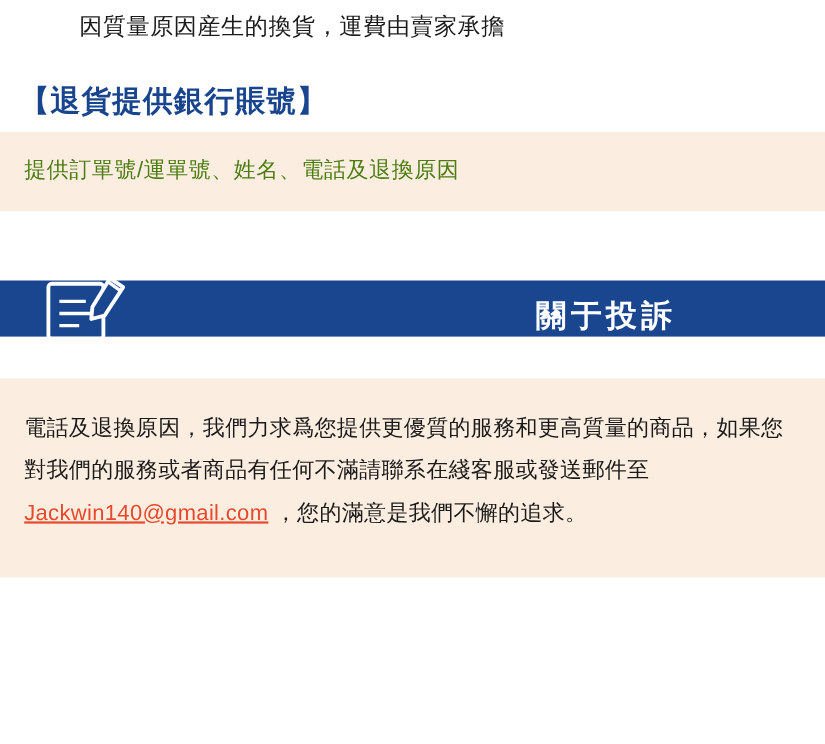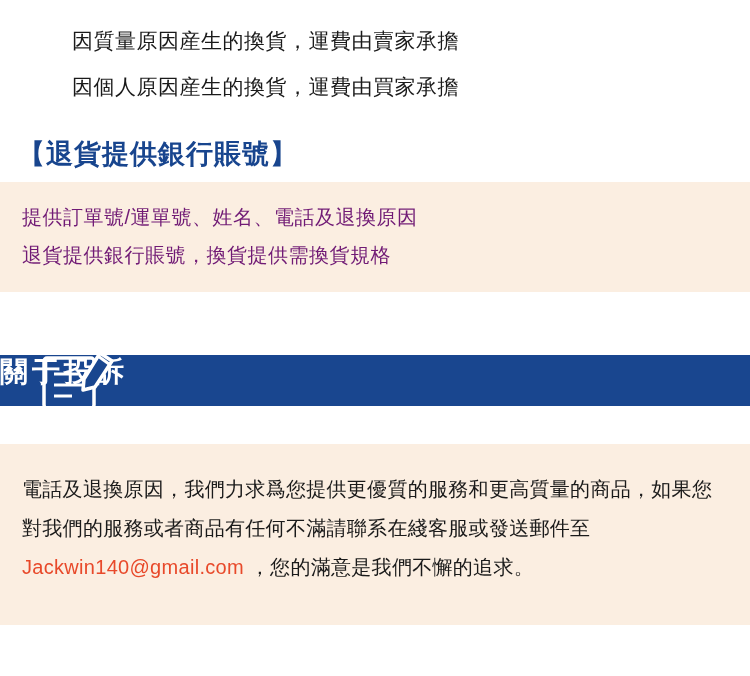--- a/index.html
+++ b/index.html
@@ -15,21 +15,21 @@
     overflow: hidden;
   }
   .page {
     position: relative;
     width: 750px;
     height: 676px;
   }
 
   
   .top-lines {
-    padding-top: 18px;
+    padding-top: 2px;
   }
   .top-line {
     font-size: 21px;
     line-height: 46px;
     color: #1a1a1a;
     text-align: left;
     padding-left: 72px;
     letter-spacing: 0.5px;
   }
 
@@ -46,46 +46,46 @@
   
   .cream-box {
     margin-top: 10px;
     background: #fbeee1;
     padding: 16px 0 18px 0;
   }
   .cream-line {
     font-size: 20px;
     line-height: 38px;
     padding-left: 22px;
-    color: #701a75;
+    color: #4d7c0f;
     letter-spacing: 0.5px;
   }
 
   
   .banner-wrap {
     position: relative;
     margin-top: 52px;
     height: 70px;
   }
   .banner-bar {
     position: absolute;
     left: 0;
     top: 11px;
     width: 750px;
     height: 51px;
     background: #19468f;
   }
   .banner-title {
     position: absolute;
     left: 0;
-    top: 2px;
+    top: 17px;
     width: 615px;
     height: 51px;
     line-height: 51px;
-    text-align: left;
+    text-align: right;
     color: #ffffff;
     font-size: 28px;
     font-weight: bold;
     letter-spacing: 4px;
   }
   .banner-icon {
     position: absolute;
     left: 38px;
     top: 0px;
     width: 76px;
@@ -100,38 +100,37 @@
   }
   .bottom-par {
     font-size: 20px;
     line-height: 39px;
     padding: 0 22px;
     color: #1a1a1a;
     letter-spacing: 0.3px;
   }
   .email {
     color: #e8492a;
+    text-decoration: underline;
     font-family: "Liberation Sans", sans-serif;
   }
 </style>
 </head>
 <body>
 
 <div class="page">
 
   <div class="top-lines">
     <div class="top-line">因質量原因産生的換貨，運費由賣家承擔</div>
-    <div class="top-line">因個人原因産生的換貨，運費由買家承擔</div>
   </div>
 
   <div class="bracket-heading">【退貨提供銀行賬號】</div>
 
   <div class="cream-box">
     <div class="cream-line">提供訂單號/運單號、姓名、電話及退換原因</div>
-    <div class="cream-line">退貨提供銀行賬號，換貨提供需換貨規格</div>
   </div>
 
   <div class="banner-wrap">
     <div class="banner-bar"></div>
     <div class="banner-title">關于投訴</div>
     <svg class="banner-icon" viewBox="0 0 76 70" xmlns="http://www.w3.org/2000/svg">
       <rect x="6" y="14" width="50" height="50" rx="3" ry="3" fill="none" stroke="#ffffff" stroke-width="3.5"></rect>
       <line x1="16" y1="30" x2="40" y2="30" stroke="#ffffff" stroke-width="3"></line>
       <line x1="16" y1="41" x2="46" y2="41" stroke="#ffffff" stroke-width="3"></line>
       <line x1="16" y1="52" x2="34" y2="52" stroke="#ffffff" stroke-width="3"></line>

